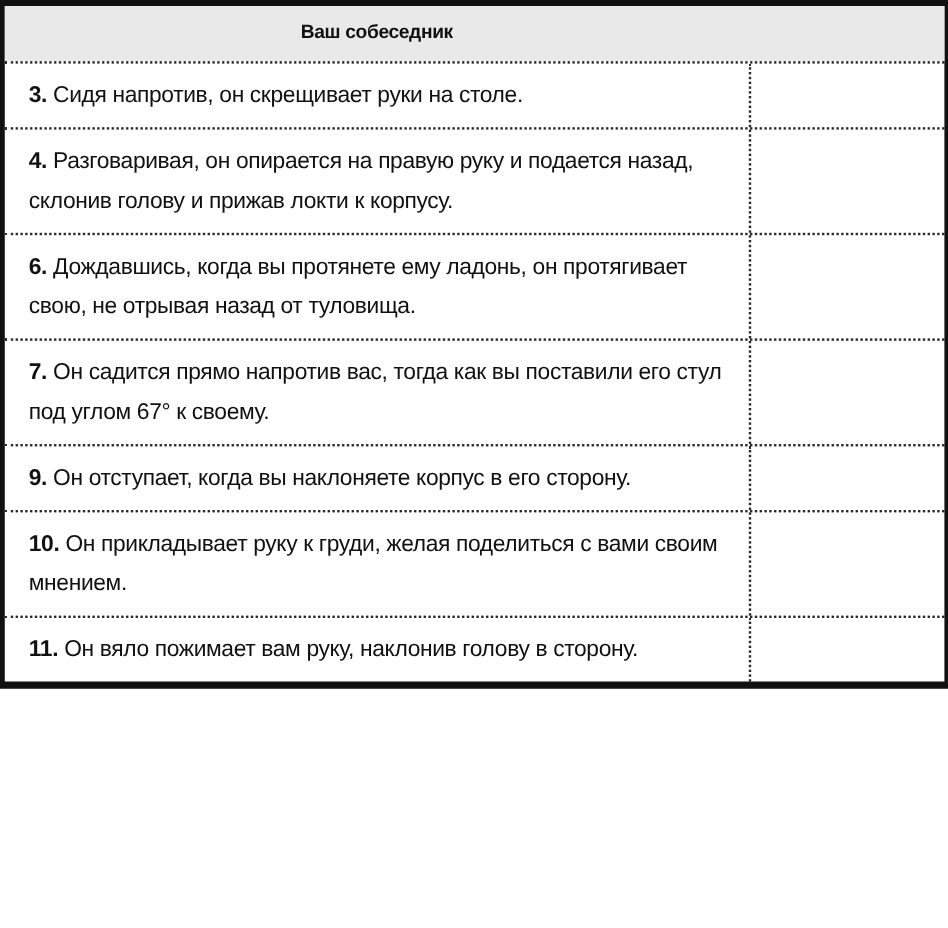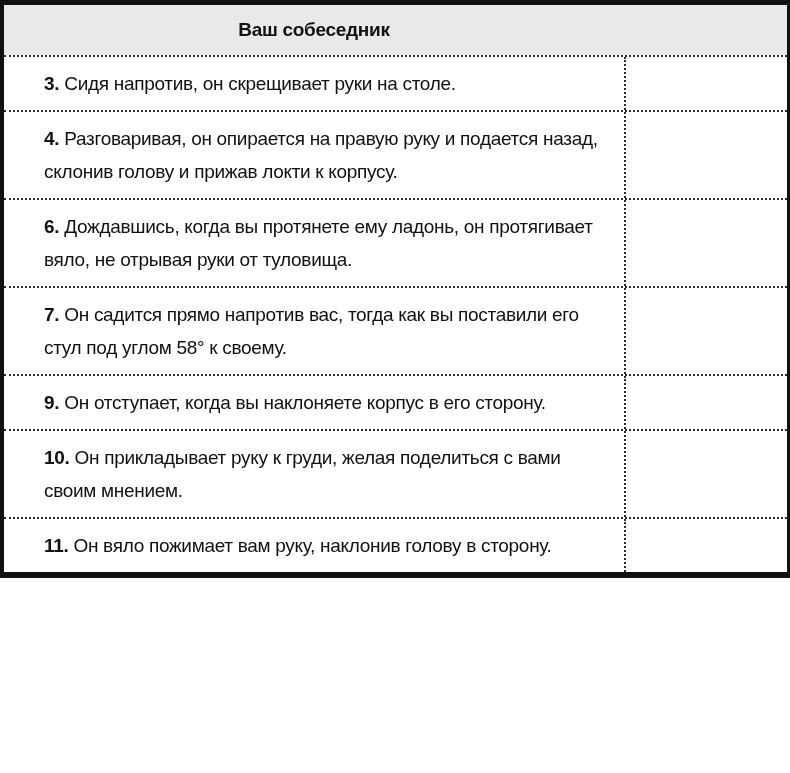--- a/index.html
+++ b/index.html
@@ -35,35 +35,34 @@
   .cell {
     box-sizing: border-box;
   }
   .q-cell {
     padding: 10px 18px 10px 20px;
     font-size: 19px;
     line-height: 33px;
     letter-spacing: -0.3px;
     display: flex;
     align-items: center;
-    margin-left: 20px;
   }
   .q-cell .q-text {
     display: inline;
   }
   .q-num {
     font-weight: bold;
   }
   .a-cell {
     border-left: 2px dotted #2b2b2b;
   }
   .header-row .cell {
     padding: 14px 0;
     font-weight: bold;
-    font-size: 19px;
+    font-size: 16px;
     letter-spacing: -0.3px;
     text-align: center;
     display: flex;
     align-items: center;
     justify-content: center;
   }
 </style>
 </head>
 <body style="color: rgb(17, 17, 17);">
 
@@ -84,28 +83,28 @@
       <div class="t-row">
         <div class="cell q-cell">
           <span class="q-text"><span class="q-num">4.</span> <span>Разговаривая, он опирается на правую руку и подается назад, склонив голову и прижав локти к корпусу.</span></span>
         </div>
         <div class="cell a-cell"></div>
       </div>
 
 
       <div class="t-row">
         <div class="cell q-cell">
-          <span class="q-text"><span class="q-num">6.</span> <span>Дождавшись, когда вы протянете ему ладонь, он протягивает вяло, не отрывая руки от туловища.</span></span>
+          <span class="q-text"><span class="q-num">6.</span> <span>Дождавшись, когда вы протянете ему ладонь, он протягивает свою, не отрывая назад от туловища.</span></span>
         </div>
         <div class="cell a-cell"></div>
       </div>
 
       <div class="t-row">
         <div class="cell q-cell">
-          <span class="q-text"><span class="q-num">7.</span> <span>Он садится прямо напротив вас, тогда как вы поставили его стул под углом 58° к своему.</span></span>
+          <span class="q-text"><span class="q-num">7.</span> <span>Он садится прямо напротив вас, тогда как вы поставили его стул под углом 67° к своему.</span></span>
         </div>
         <div class="cell a-cell"></div>
       </div>
 
 
       <div class="t-row">
         <div class="cell q-cell">
           <span class="q-text"><span class="q-num">9.</span> <span>Он отступает, когда вы наклоняете корпус в его сторону.</span></span>
         </div>
         <div class="cell a-cell"></div>

